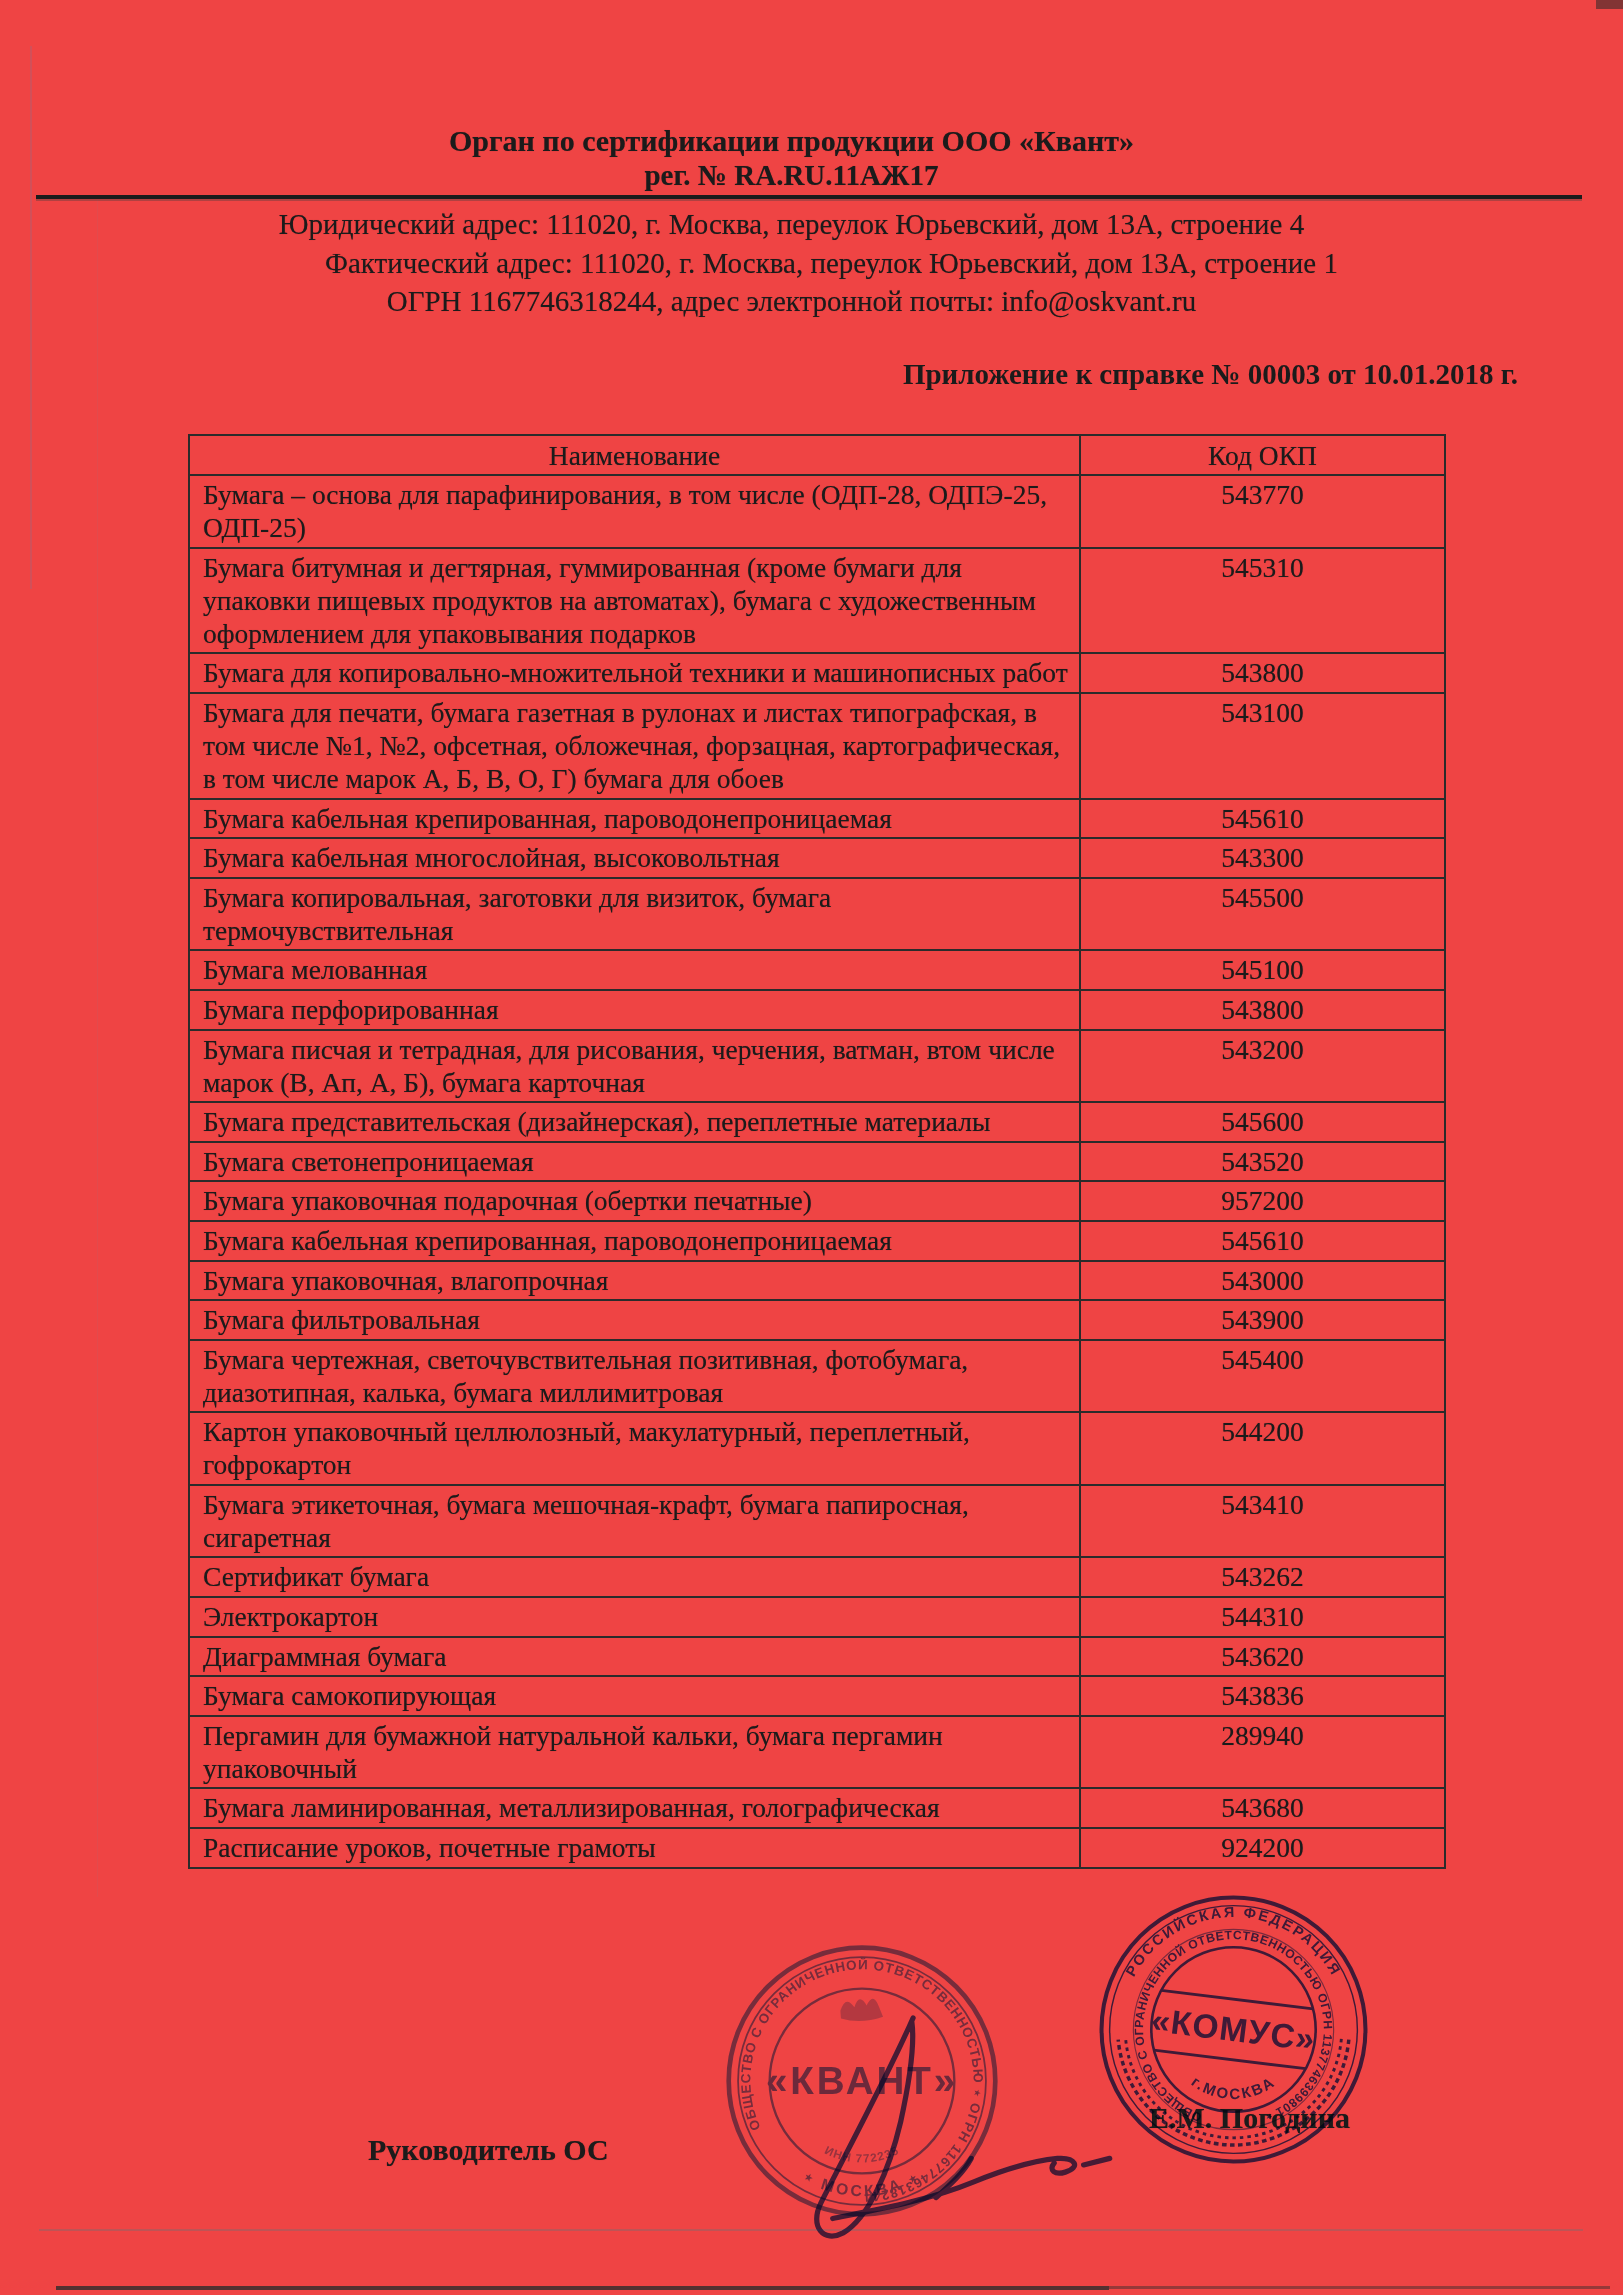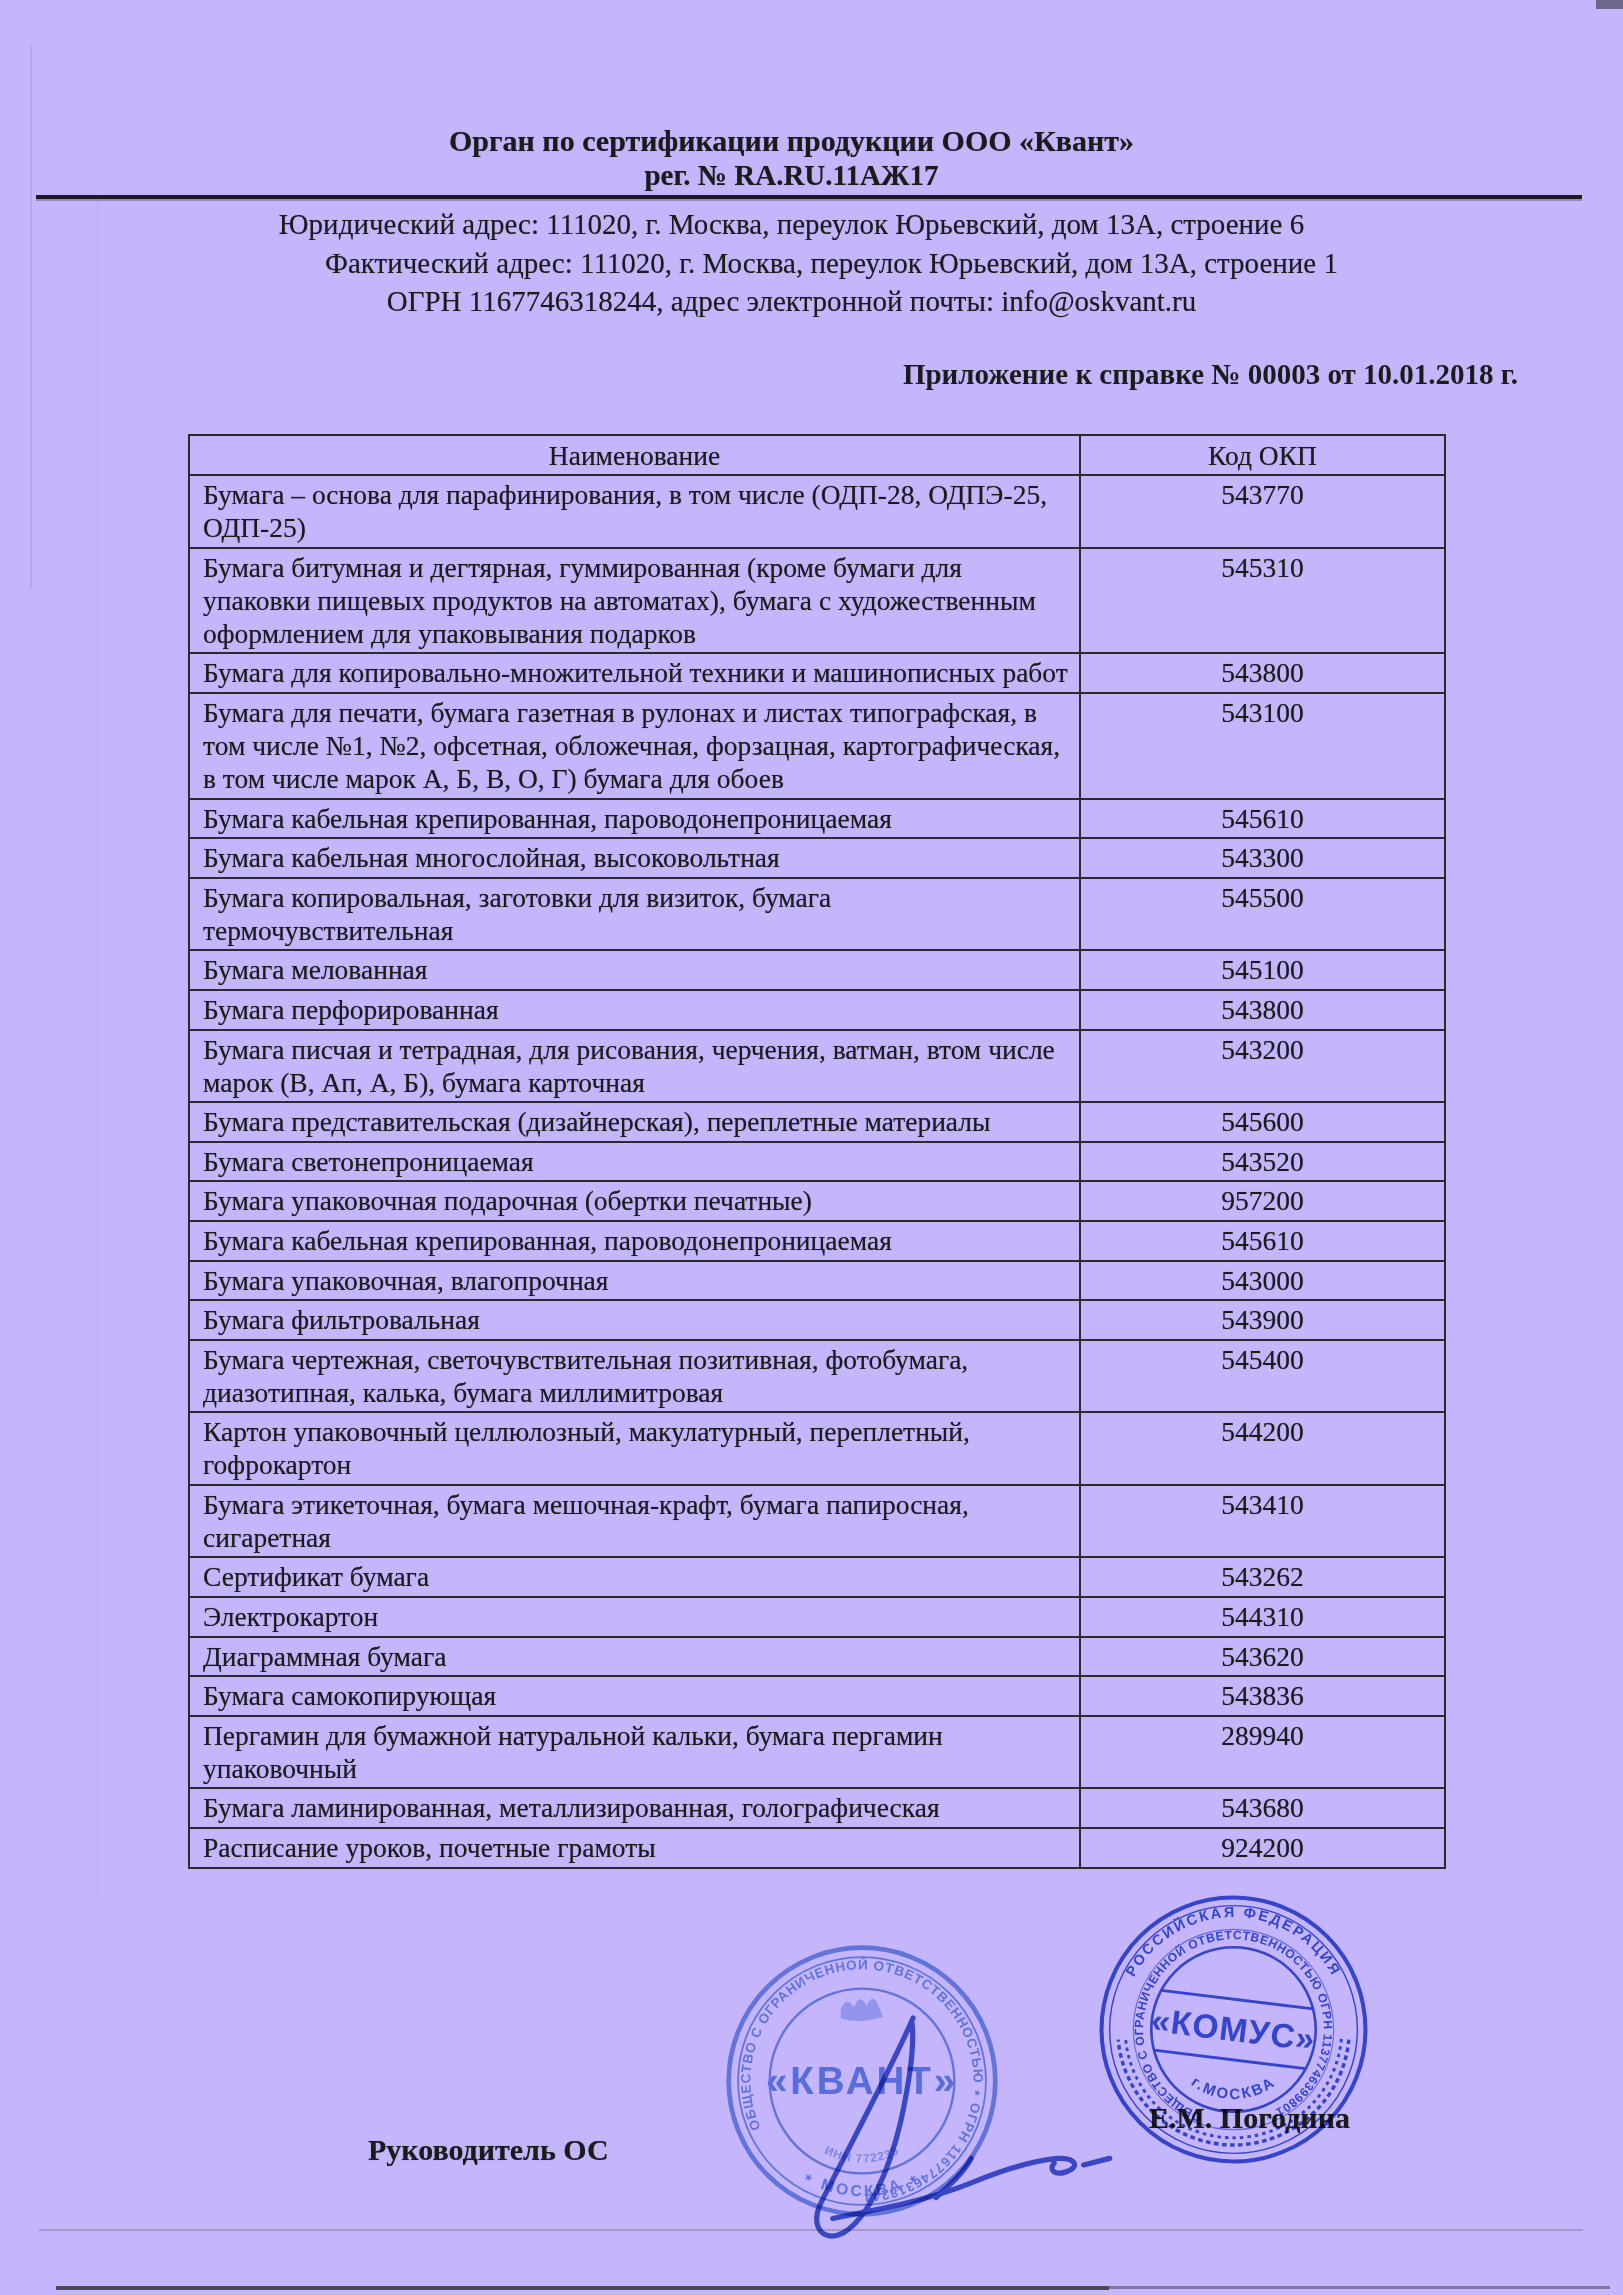--- a/index.html
+++ b/index.html
@@ -1,18 +1,18 @@
 <!DOCTYPE html>
 <html style="font-size:10.5px"><head>
 <meta charset="utf-8">
 <style>
   html,body{margin:0;padding:0;background:#e8e8e8;}
   .page{
     position:relative; width:1623px; height:2295px;
-    background:#c4b5fd; overflow:hidden;
+    background:#ef4444; overflow:hidden;
     font-family:"Liberation Serif", serif; color:#1b1b1b;
   }
   .abs{position:absolute;}
   .hline{position:absolute; text-align:center; left:0; width:1583px; white-space:nowrap;}
   .doc-title{top:124px; font-size:30px; font-weight:bold;}
   .reg-line{top:159px; font-size:29px; font-weight:bold;}
   .rule{top:195px; left:36px; width:1546px; height:3.9px; background:#1c1c1c;
         box-shadow:0 2px 0 rgba(60,60,60,.35);}
   .addr1{top:208px; font-size:29px;}
   .addr2{top:247px; font-size:29px;padding-left:40px;}
@@ -62,21 +62,21 @@
   <div class="abs scan-v1"></div>
   <div class="abs scan-v2"></div>
   <div class="abs scan-h1"></div>
   <div class="abs scan-h2"></div>
   <div class="abs scan-h3"></div>
   <div class="abs scan-c1"></div>
 
   <div class="hline doc-title doc-text">Орган по сертификации продукции ООО «Квант»</div>
   <div class="hline reg-line doc-text">рег. № RA.RU.11АЖ17</div>
   <div class="abs rule"></div>
-  <div class="hline addr1 doc-text">Юридический адрес: 111020, г. Москва, переулок Юрьевский, дом 13А, строение 6</div>
+  <div class="hline addr1 doc-text">Юридический адрес: 111020, г. Москва, переулок Юрьевский, дом 13А, строение 4</div>
   <div class="hline addr2 doc-text">Фактический адрес: 111020, г. Москва, переулок Юрьевский, дом 13А, строение 1</div>
   <div class="hline ogrn doc-text">ОГРН 1167746318244, адрес электронной почты: info@oskvant.ru</div>
   <div class="annex">Приложение к справке № 00003 от 10.01.2018 г.</div>
 
   <table class="okp">
     <colgroup>
         <col class="c1">
         <col class="c2">
       </colgroup>
     <thead>

